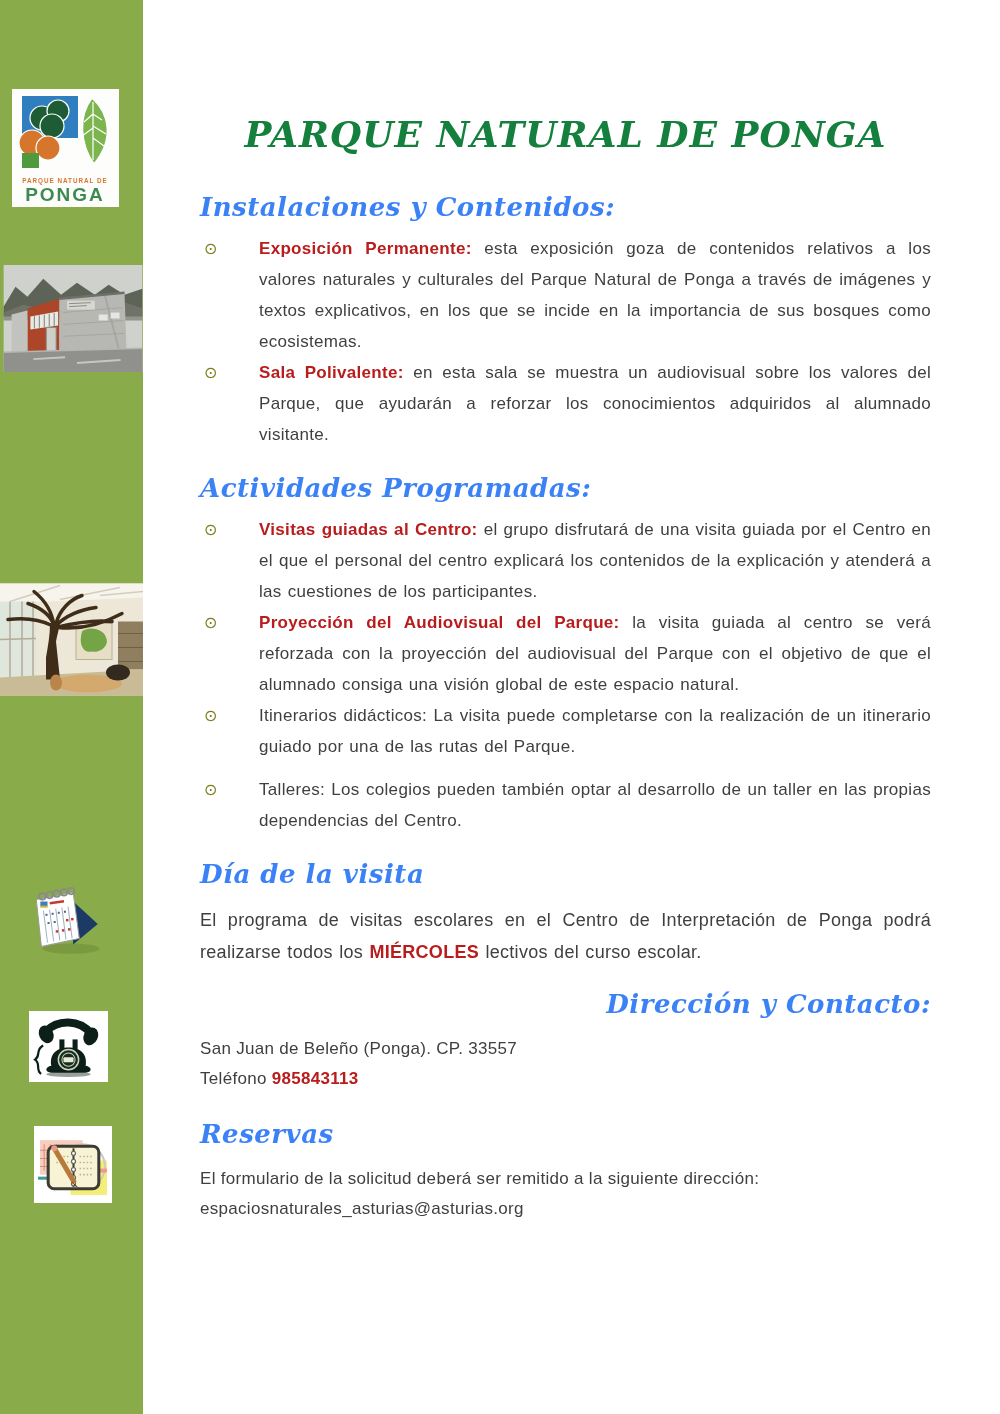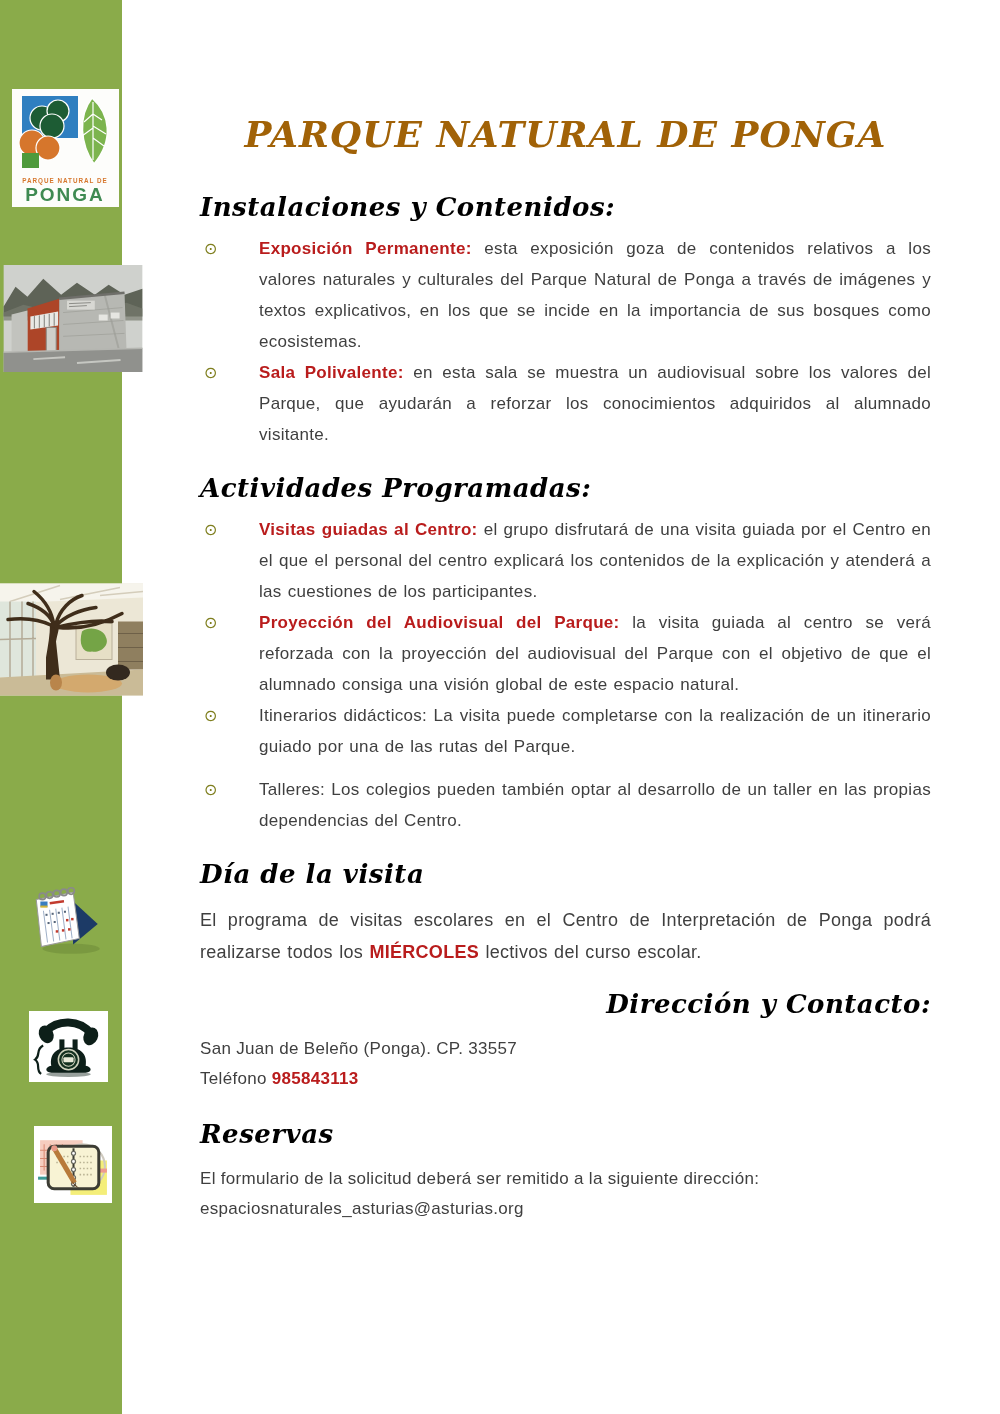--- a/index.html
+++ b/index.html
@@ -7,21 +7,21 @@
     width: 1000px; height: 1414px;
     position: relative;
     background: #ffffff;
     font-family: "Liberation Sans", sans-serif;
     overflow: hidden;
   }
 
   
   .sidebar {
     position: absolute; left: 0; top: 0;
-    width: 122px; height: 1414px;
+    width: 143px; height: 1414px;
     background: #8aab4a;
   }
   .side-img { position: absolute; display: block; }
   .logo-card     { left: 12px; top: 89px;  width: 107px; height: 118px; background:#fff; }
   .photo-building{ left: 3px;  top: 265px; width: 140px; height: 107px; }
   .photo-interior{ left: 0px;  top: 583px; width: 143px; height: 113px; }
   .calendar-art  { left: 26px; top: 885px; width: 82px;  height: 74px; }
   .phone-card    { left: 29px; top: 1011px; width: 79px; height: 71px; background:#fff; }
   .notebook-card { left: 34px; top: 1126px; width: 78px; height: 77px; background:#fff; }
   .side-img svg { display:block; width:100%; height:100%; }
@@ -31,28 +31,28 @@
     position: absolute; left: 200px; top: 0;
     width: 731px;
     color: #3f3f3f;
   }
   .doc-title {
     margin: 0; padding-top: 114px;
     text-align: center;
     font-family: "DejaVu Serif", serif;
     font-style: italic; font-weight: bold;
     font-size: 36px; line-height: 1.15;
-    color: #a16207; letter-spacing: 1px;
+    color: #15803d; letter-spacing: 1px;
   }
   .section-heading {
     margin: 0;
     font-family: "DejaVu Serif", serif;
     font-style: italic; font-weight: bold;
     font-size: 26px; line-height: 1.15;
-    color: #000000; letter-spacing: 0.5px;
+    color: #3b82f6; letter-spacing: 0.5px;
   }
   #h-instalaciones { margin-top: 38px; }
   #h-actividades   { margin-top: 24px; }
   #h-dia           { margin-top: 24px; }
   #h-direccion     { margin-top: 22px; text-align: right; }
   #h-reservas      { margin-top: 26px; }
 
   .bullet-list { list-style: none; margin: 10px 0 0 0; padding: 0; }
   .bullet-item {
     position: relative;

